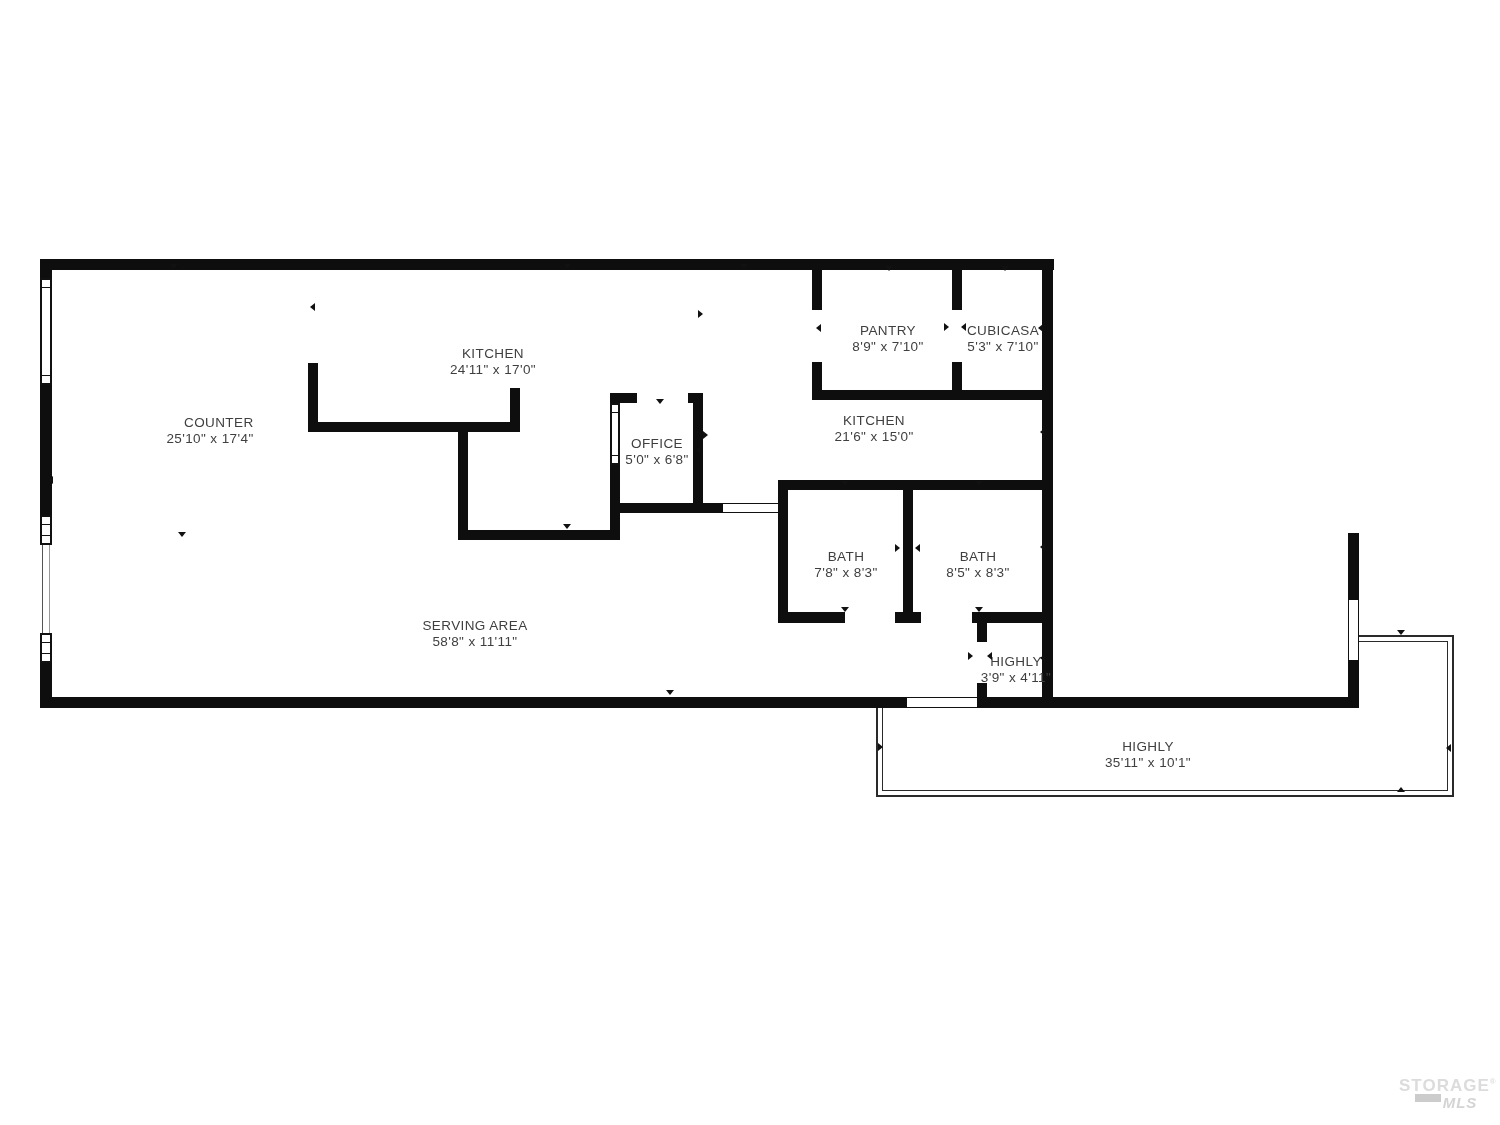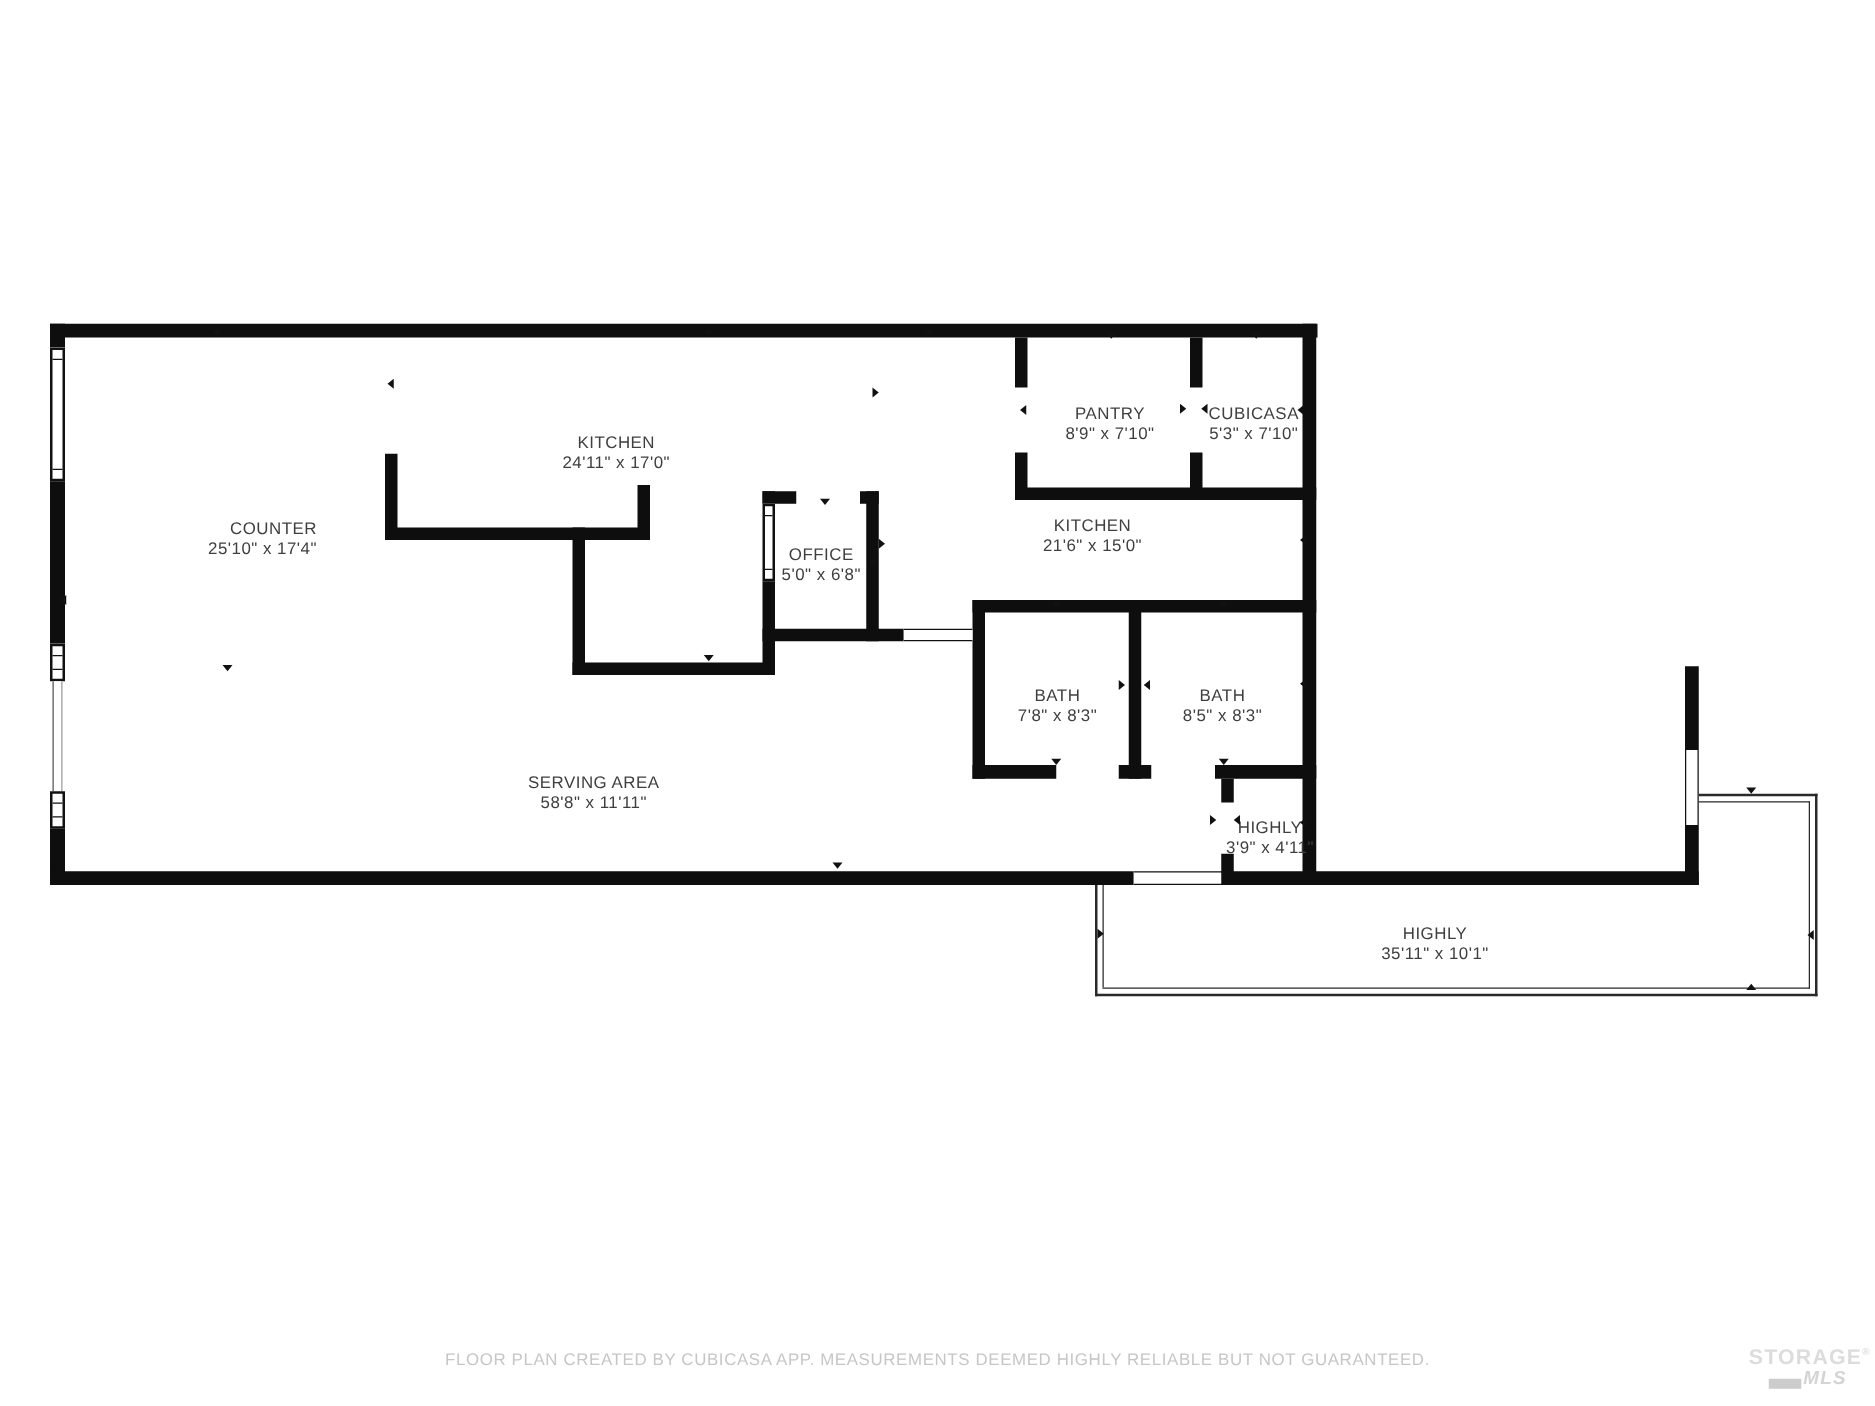--- a/index.html
+++ b/index.html
@@ -21,21 +21,21 @@
   .m{position:absolute;width:0;height:0;border:4px solid transparent;}
   .m.down{border-top:5px solid #111;border-bottom:none;}
   .m.up{border-bottom:5px solid #111;border-top:none;}
   .m.left{border-right:5px solid #111;border-left:none;}
   .m.right{border-left:5px solid #111;border-right:none;}
   .disclaimer{position:absolute;left:0;right:0;top:1080px;text-align:center;color:#c6c6c6;
               font-size:13.5px;letter-spacing:0.5px;}
   .logo{position:absolute;left:1399px;top:1076px;width:94px;color:#d6d6d6;text-align:center;}
   .logo-line1{font-size:17px;font-weight:bold;letter-spacing:1px;color:#dcdcdc;}
   .logo-reg{font-size:8px;vertical-align:super;}
-  .logo-line2{display:flex;align-items:flex-end;justify-content:center;margin-top:-2px;}
+  .logo-line2{display:flex;align-items:flex-start;justify-content:center;margin-top:-2px;}
   .logo-bar{width:26px;height:8px;background:#cccccc;margin-right:2px;}
   .logo-mls{font-size:15px;font-weight:bold;font-style:italic;letter-spacing:1px;color:#d4d4d4;}
 </style>
 </head>
 <body>
 
 <div class="canvas">
 
   <div class="wall" style="left:40px;top:259px;width:1014px;height:11px;"></div>
   <div class="wall" style="left:40px;top:259px;width:12px;height:19px;"></div>
@@ -130,21 +130,20 @@
   </div>
   <div class="room-label" style="left:1016px;top:670px;">
     <div class="room-name">HIGHLY</div>
     <div class="room-dims">3'9" x 4'11"</div>
   </div>
   <div class="room-label" style="left:1148px;top:755px;">
     <div class="room-name">HIGHLY</div>
     <div class="room-dims">35'11" x 10'1"</div>
   </div>
 
-  <div class="disclaimer">FLOOR PLAN CREATED BY CUBICASA APP. MEASUREMENTS DEEMED HIGHLY RELIABLE BUT NOT GUARANTEED.</div>
 
   <div class="logo">
     <div class="logo-line1"><span>STORAGE</span><span class="logo-reg">®</span></div>
     <div class="logo-line2">
       <span class="logo-bar"></span>
       <span class="logo-mls">MLS</span>
     </div>
   </div>
 
 <div class="m down" style="left: 170px; top: 264px;"></div>

